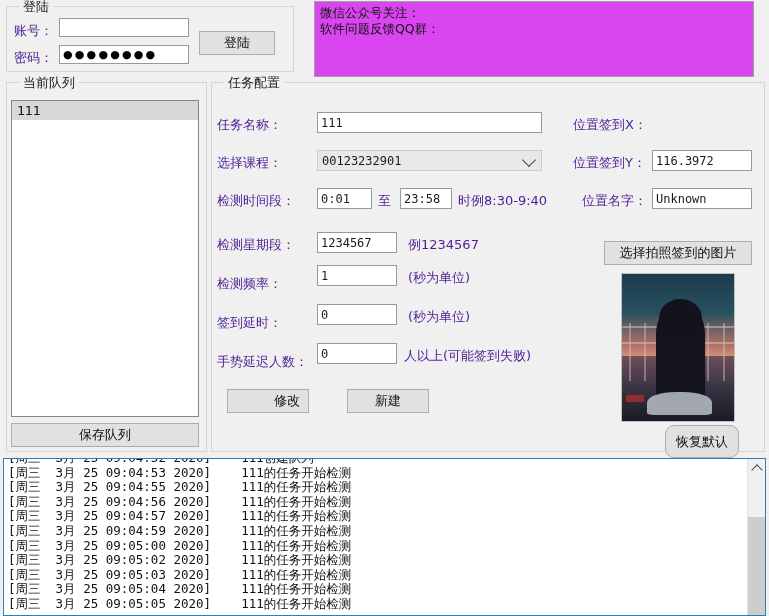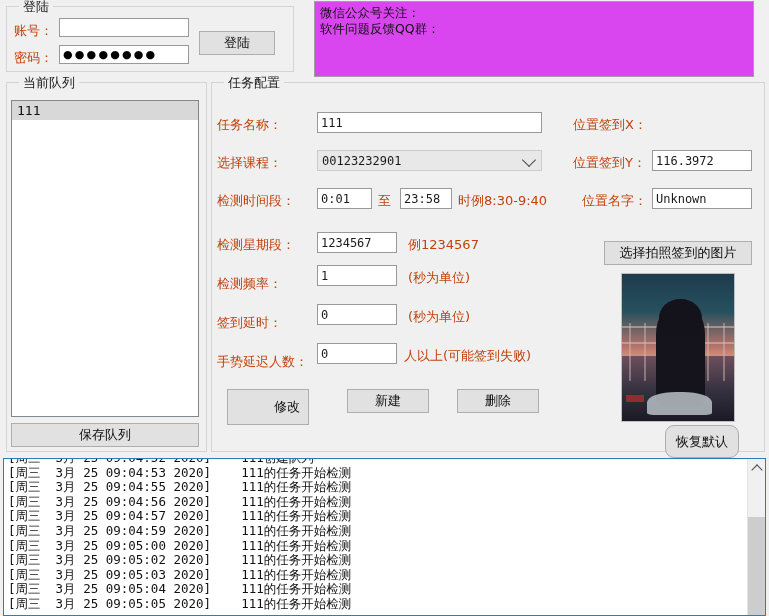--- a/index.html
+++ b/index.html
@@ -61,21 +61,21 @@
     display: flex;
     align-items: center;
     justify-content: center;
     white-space: nowrap;
     cursor: default;
     font-family: "DejaVu Sans", "Liberation Sans", sans-serif;
   }
   .lbl {
     position: absolute;
     font-size: 13px;
-    color: #c2410c;
+    color: #4c1d95;
     white-space: nowrap;
     line-height: 1;
   }
 
   
   #login-group { left: 6px; top: 6px; width: 286px; height: 64px; }
 
   
   #info-box {
     position: absolute;
@@ -293,23 +293,22 @@
   <span class="lbl" style="left:408px; top:271px;">(秒为单位)</span>
 
   <span class="lbl" style="left:217px; top:316px;">签到延时：</span>
   <div class="textbox" style="left:317px; top:304px; width:80px; height:21px;">0</div>
   <span class="lbl" style="left:408px; top:310px;">(秒为单位)</span>
 
   <span class="lbl" style="left:217px; top:355px;">手势延迟人数：</span>
   <div class="textbox" style="left:317px; top:343px; width:80px; height:21px;">0</div>
   <span class="lbl" style="left:404px; top:349px;">人以上(可能签到失败)</span>
 
-  <div class="btn" style="left:227px; top:389px; width:82px; height:36px;padding-left:38px;">修改</div>
+  <div class="btn" style="left:227px; top:389px; width:82px; height:24px;padding-left:38px;">修改</div>
   <div class="btn" style="left:347px; top:389px; width:82px; height:24px;">新建</div>
-  <div class="btn" style="left:457px; top:389px; width:82px; height:24px;">删除</div>
 
   <span class="lbl" style="left:573px; top:118px;">位置签到X：</span>
 
   <span class="lbl" style="left:573px; top:156px;">位置签到Y：</span>
   <div class="textbox" style="left:652px; top:150px; width:100px; height:21px;">116.3972</div>
 
   <span class="lbl" style="left:582px; top:194px;">位置名字：</span>
   <div class="textbox" style="left:652px; top:188px; width:100px; height:21px;">Unknown</div>
 
   <div class="btn" id="choose-pic-btn">选择拍照签到的图片</div>

